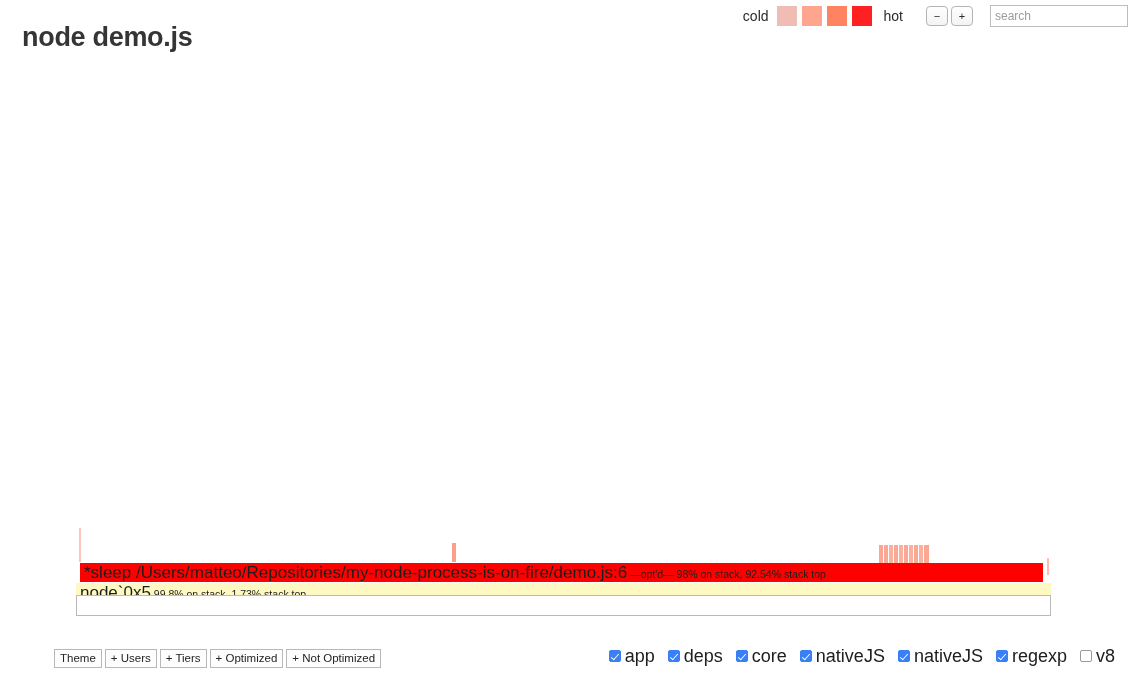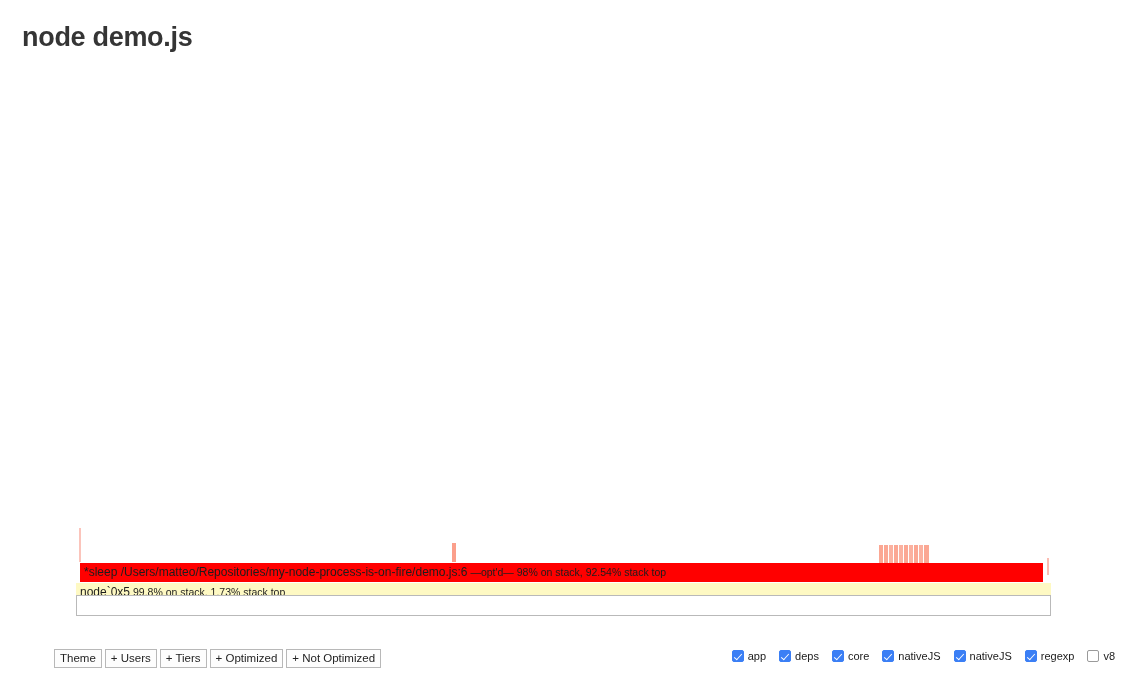--- a/index.html
+++ b/index.html
@@ -115,21 +115,21 @@
     height: 19px;
     box-sizing: border-box;
     overflow: hidden;
     white-space: nowrap;
     font-size: 11px;
     line-height: 19px;
     color: #1d1d1d;
     padding-left: 4px;
     cursor: default;
   }
-  .fg-frame .fn-name { font-size: 12px; }
+  .fg-frame .fn-name { font-size: 17px; }
   .fg-frame .fn-meta { font-size: 10.5px; text-align: right; }
 
   .fg-thin {
     position: absolute;
     height: 19px;
     box-sizing: border-box;
   }
 
   #root-spine {
     position: absolute;
@@ -185,21 +185,21 @@
     position: absolute;
     right: 22px;
     top: 649px;
     display: flex;
     align-items: center;
   }
   .cb-group {
     display: flex;
     align-items: center;
     margin-left: 13px;
-    font-size: 11px;
+    font-size: 18px;
     color: #202020;
     white-space: nowrap;
   }
   .cb-group:first-child { margin-left: 0; }
   .cb-box {
     width: 12px;
     height: 12px;
     box-sizing: border-box;
     border: 1px solid #9a9a9a;
     border-radius: 2px;
@@ -226,20 +226,38 @@
   }
   .cb-label { line-height: 14px; }
 </style>
 </head>
 <body>
 
 <div id="top-bar">
 
   <div id="page-title">node demo.js</div>
 
+  <div id="controls">
+
+    <div class="heat-legend">
+      <span class="heat-label cold">cold</span>
+      <span class="heat-swatch" id="sw0" style="background: rgb(239, 189, 180);"></span>
+      <span class="heat-swatch" id="sw1" style="background: rgb(255, 164, 143);"></span>
+      <span class="heat-swatch" id="sw2" style="background: rgb(255, 131, 97);"></span>
+      <span class="heat-swatch" id="sw3" style="background: rgb(255, 33, 33);"></span>
+      <span class="heat-label hot">hot</span>
+    </div>
+
+    <div class="zoom-group">
+      <button class="zoom-btn">−</button>
+      <button class="zoom-btn">+</button>
+    </div>
+
+    <input id="search-input" type="text" placeholder="search" style="">
+  </div>
 </div>
 
 <div id="flamegraph">
   <div id="root-spine"></div>
   <div id="right-spine"></div>
   <div id="thin-frames">
       <div class="fg-thin" style="left: 376px; top: 16px; width: 4px; background: rgb(251, 159, 139);"></div>
       <div class="fg-thin" style="left: 803px; top: 18px; width: 4px; background: rgb(251, 167, 147);"></div>
       <div class="fg-thin" style="left: 808px; top: 18px; width: 4px; background: rgb(251, 167, 147);"></div>
       <div class="fg-thin" style="left: 813px; top: 18px; width: 4px; background: rgb(251, 177, 160);"></div>

